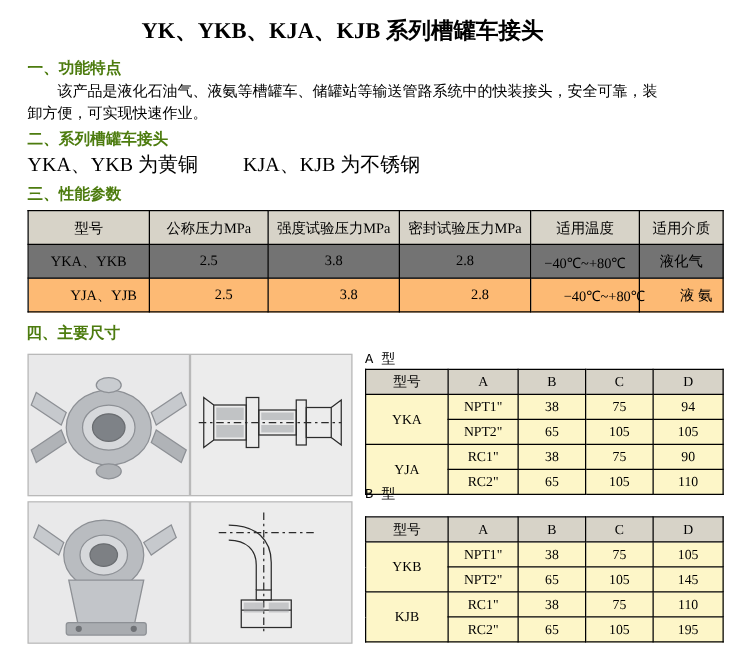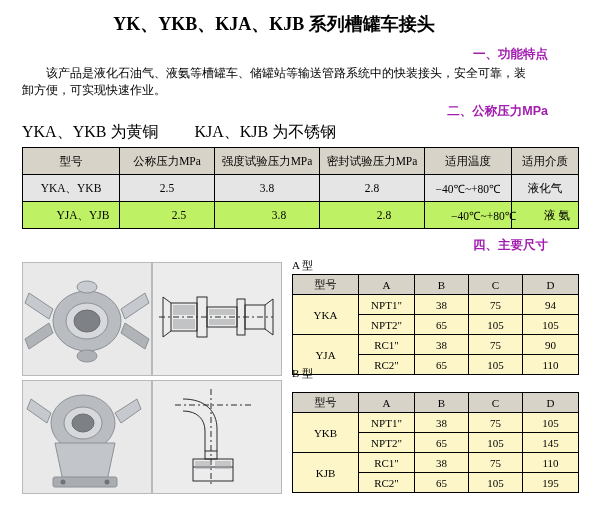--- a/index.html
+++ b/index.html
@@ -25,26 +25,25 @@
     text-align: center;
     font-size: 18px;
     font-weight: bold;
     font-family: "Liberation Serif", serif;
     letter-spacing: 0px;
     padding-top: 12px;
     padding-bottom: 6px;
     color: #000;
   }
   .section-head {
-    color: #a21caf;
+    color: #4d7c0f;
     font-weight: bold;
     font-size: 12.5px;
-    font-family: Liberation Sans, sans-serif;
+    font-family: Liberation Mono, monospace;
     margin: 4px 0 2px 22px;
-    text-align: right;
   }
   .para {
     font-size: 12px;
     line-height: 17px;
     margin: 0 18px 0 22px;
     text-indent: 24px;
     font-family: Liberation Sans, sans-serif;
   }
   .mat-line {
     font-size: 16px;
@@ -69,24 +68,24 @@
     font-size: 11.5px;
     font-family: "Liberation Serif", serif;
     height: 26px;
     padding: 0 2px;
     font-weight: normal;
   }
   table.perf thead td {
     background: #d7d3c8;
   }
   table.perf tbody td {
-    background: #e5e5e5;
+    background: #737373;
   }
   table.perf tbody tr.row2 td {
-    background: #bef264;
+    background: #fdba74;
     padding-left: 26px;
   }
 
   
   .sec4 {
     margin-top: 8px;
     margin-left: 21px;
   }
   .dim-area {
     position: relative;
@@ -100,21 +99,21 @@
     overflow: hidden;
   }
   .img-a-left { left: 22px;  top: 4px;   width: 128px; height: 112px; }
   .img-a-right{ left: 152px; top: 4px;   width: 128px; height: 112px; }
   .img-b-left { left: 22px;  top: 122px; width: 128px; height: 112px; }
   .img-b-right{ left: 152px; top: 122px; width: 128px; height: 112px; }
 
   .type-label {
     position: absolute;
     font-size: 11px;
-    font-family: Liberation Serif, serif;
+    font-family: Liberation Mono, monospace;
   }
   .lab-a { left: 292px; top: 0px; }
   .lab-b { left: 292px; top: 108px; }
 
   table.dim {
     border-collapse: collapse;
     table-layout: fixed;
     width: 286px;
     position: absolute;
   }
@@ -138,27 +137,28 @@
 </head>
 <body>
 
 <div class="page">
 
   <div class="title">YK、YKB、KJA、KJB 系列槽罐车接头</div>
 
   <div class="section-head">一、功能特点</div>
   <div class="para">该产品是液化石油气、液氨等槽罐车、储罐站等输送管路系统中的快装接头，安全可靠，装卸方便，可实现快速作业。</div>
 
-  <div class="section-head">二、公称压力MPa</div>
+  <div class="section-head">二、系列槽罐车接头</div>
   <div class="mat-line">
     <span>YKA、YKB 为黄铜</span>
     <span class="gap"></span>
     <span>KJA、KJB 为不锈钢</span>
   </div>
 
+  <div class="section-head">三、性能参数</div>
 
   <table class="perf">
     <colgroup>
       <col style="width:97px">
       <col style="width:95px">
       <col style="width:105px">
       <col style="width:105px">
       <col style="width:87px">
       <col style="width:67px">
     </colgroup>

